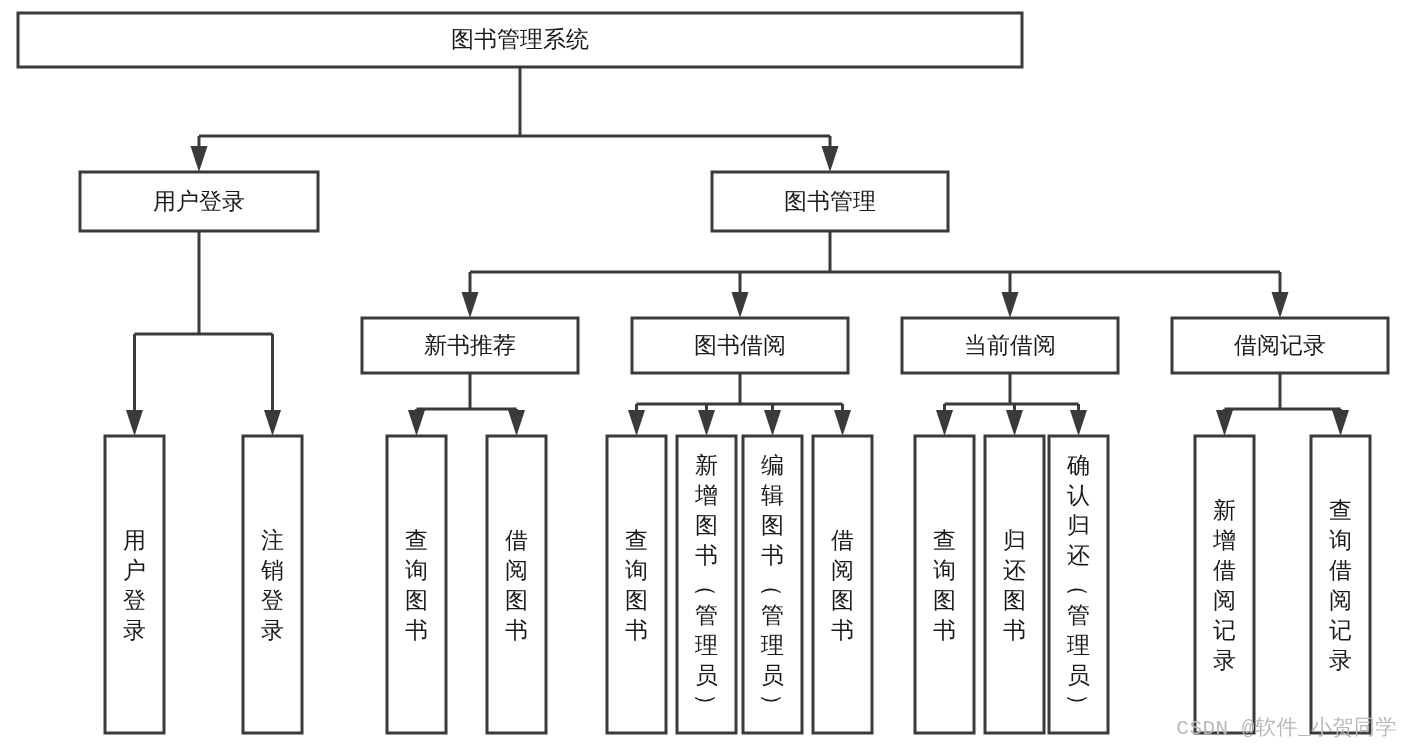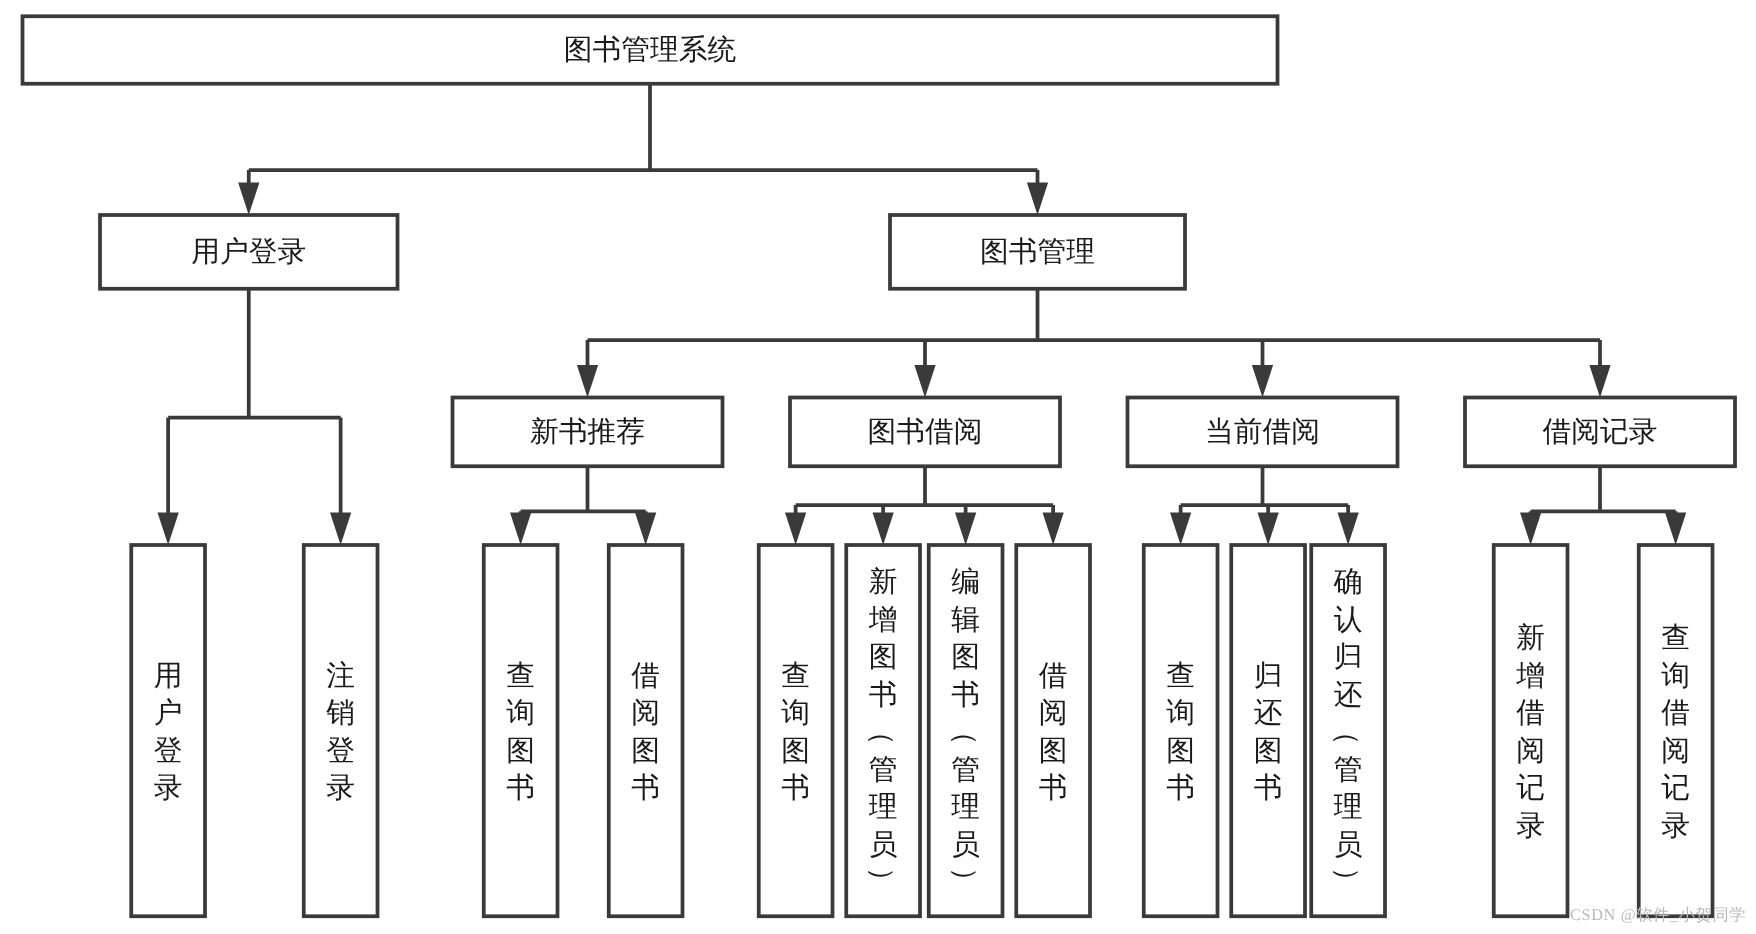--- a/index.html
+++ b/index.html
@@ -49,22 +49,22 @@
   .node-label-v {
     font-family: "Liberation Sans", "DejaVu Sans", sans-serif;
     font-size: 23px;
     fill: #1a1a1a;
     text-anchor: middle;
   }
   .watermark {
     position: absolute;
     right: 8px;
     bottom: 6px;
-    font-family: Liberation Serif, serif;
-    font-size: 13px;
+    font-family: Liberation Mono, monospace;
+    font-size: 21px;
     color: #b9b9b9;
     white-space: nowrap;
     letter-spacing: 0.5px;
   }
 </style>
 </head>
 <body>
 
 <div id="diagram-root">
   <svg id="flowchart" viewBox="0 0 1405 747" xmlns="http://www.w3.org/2000/svg">

